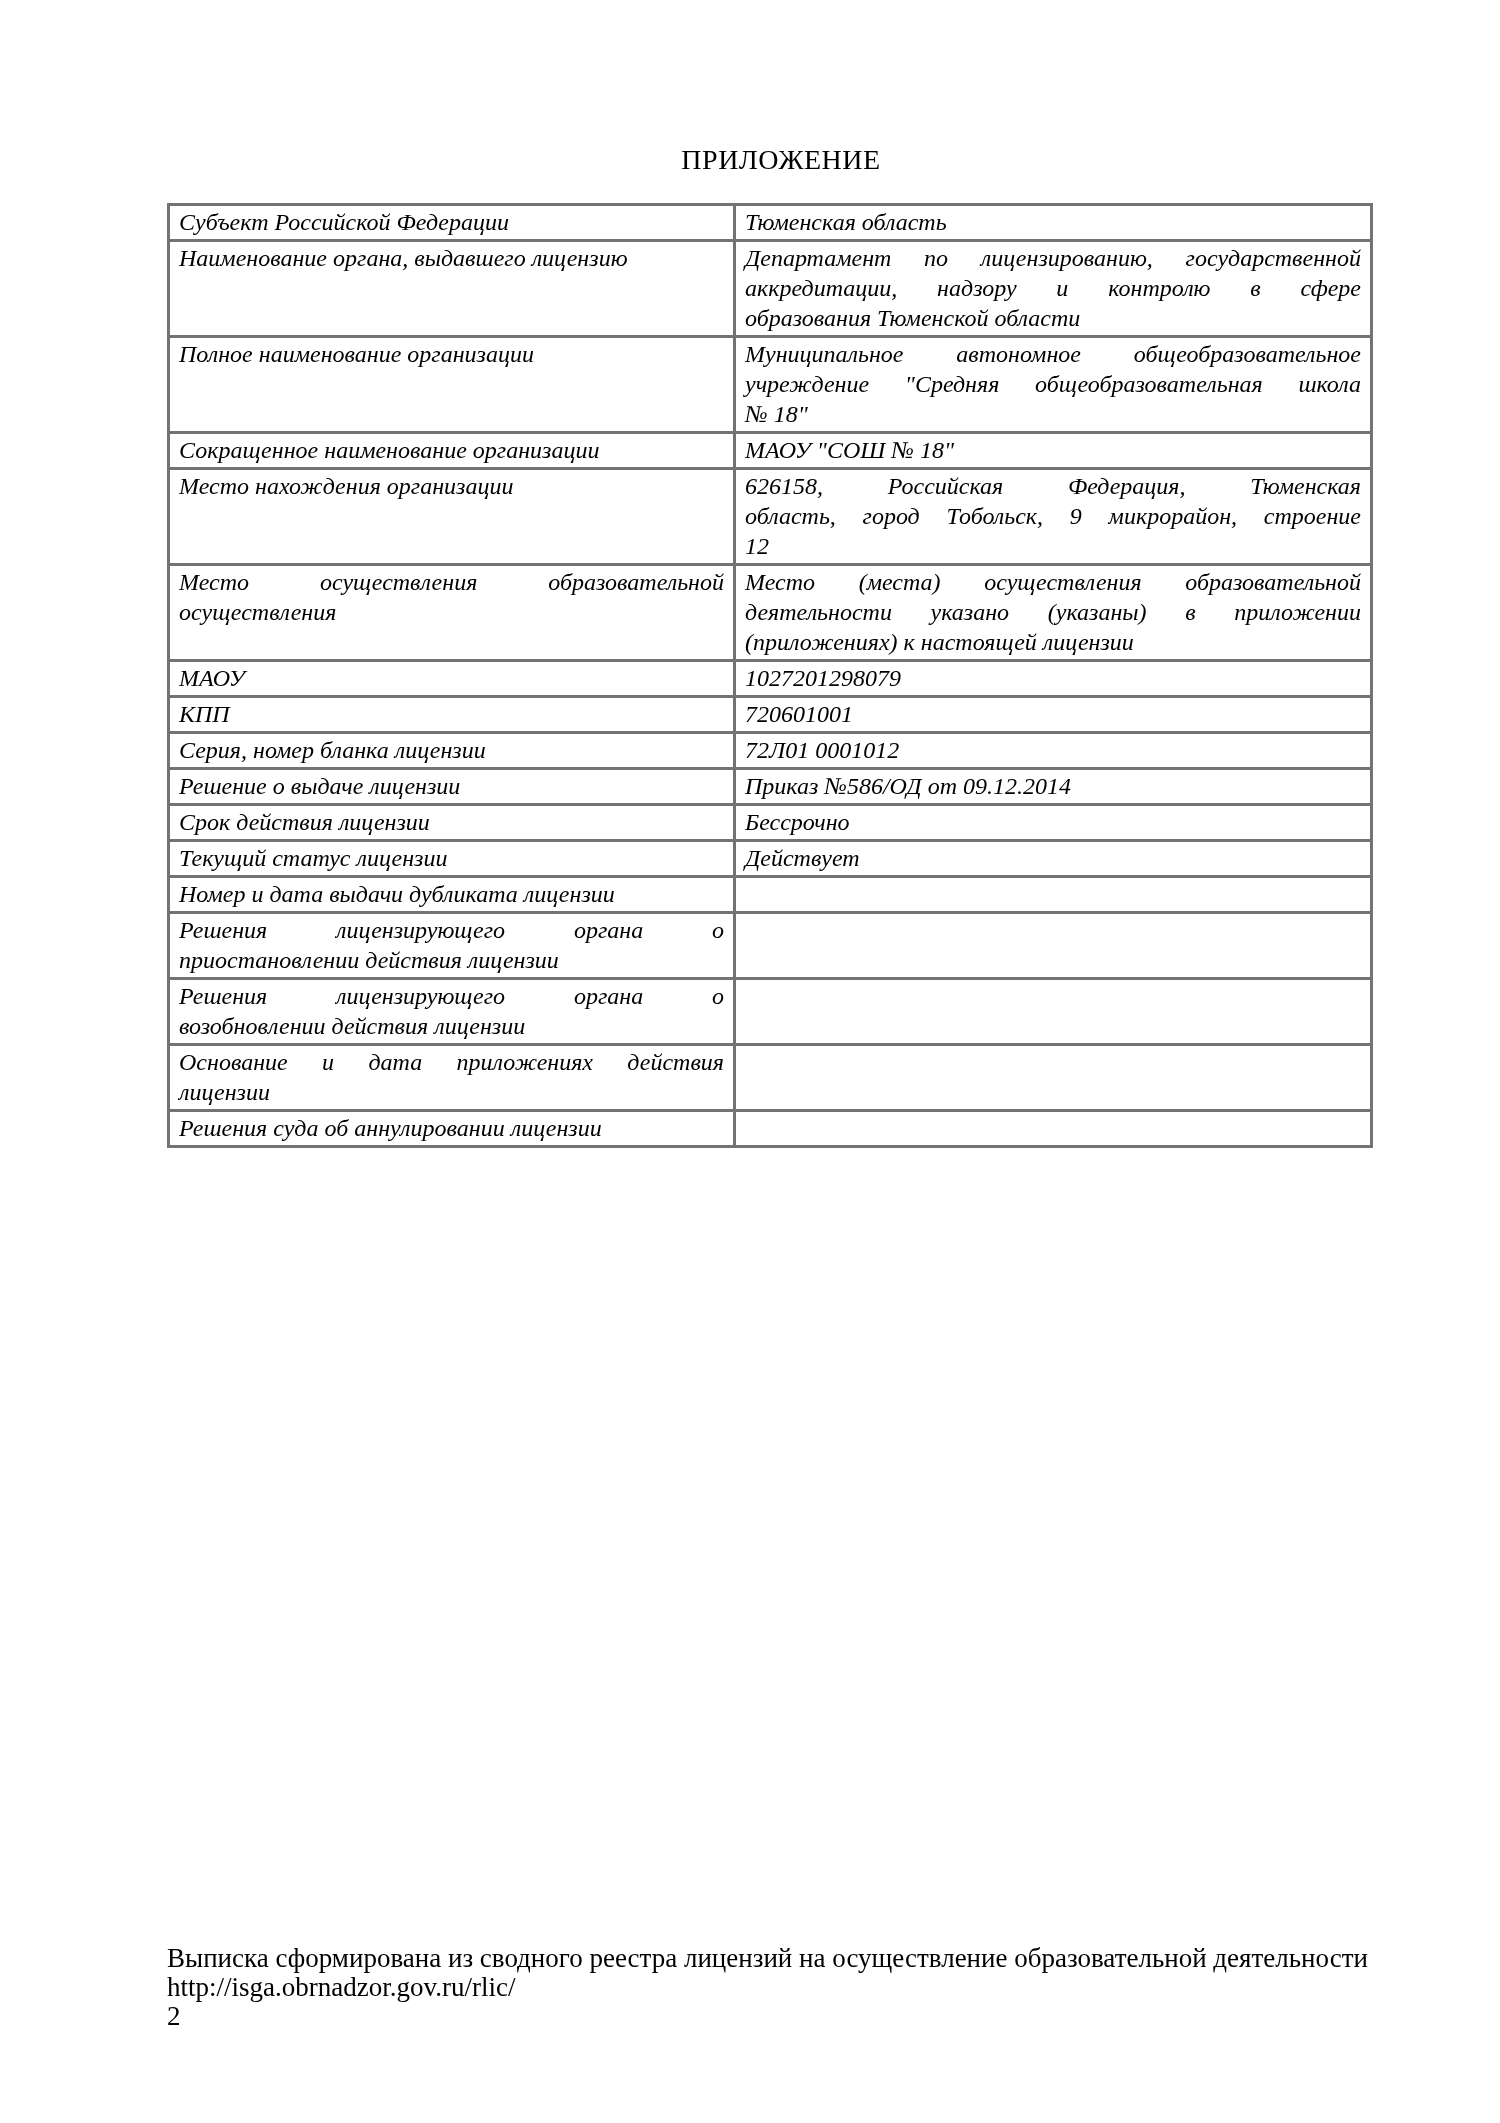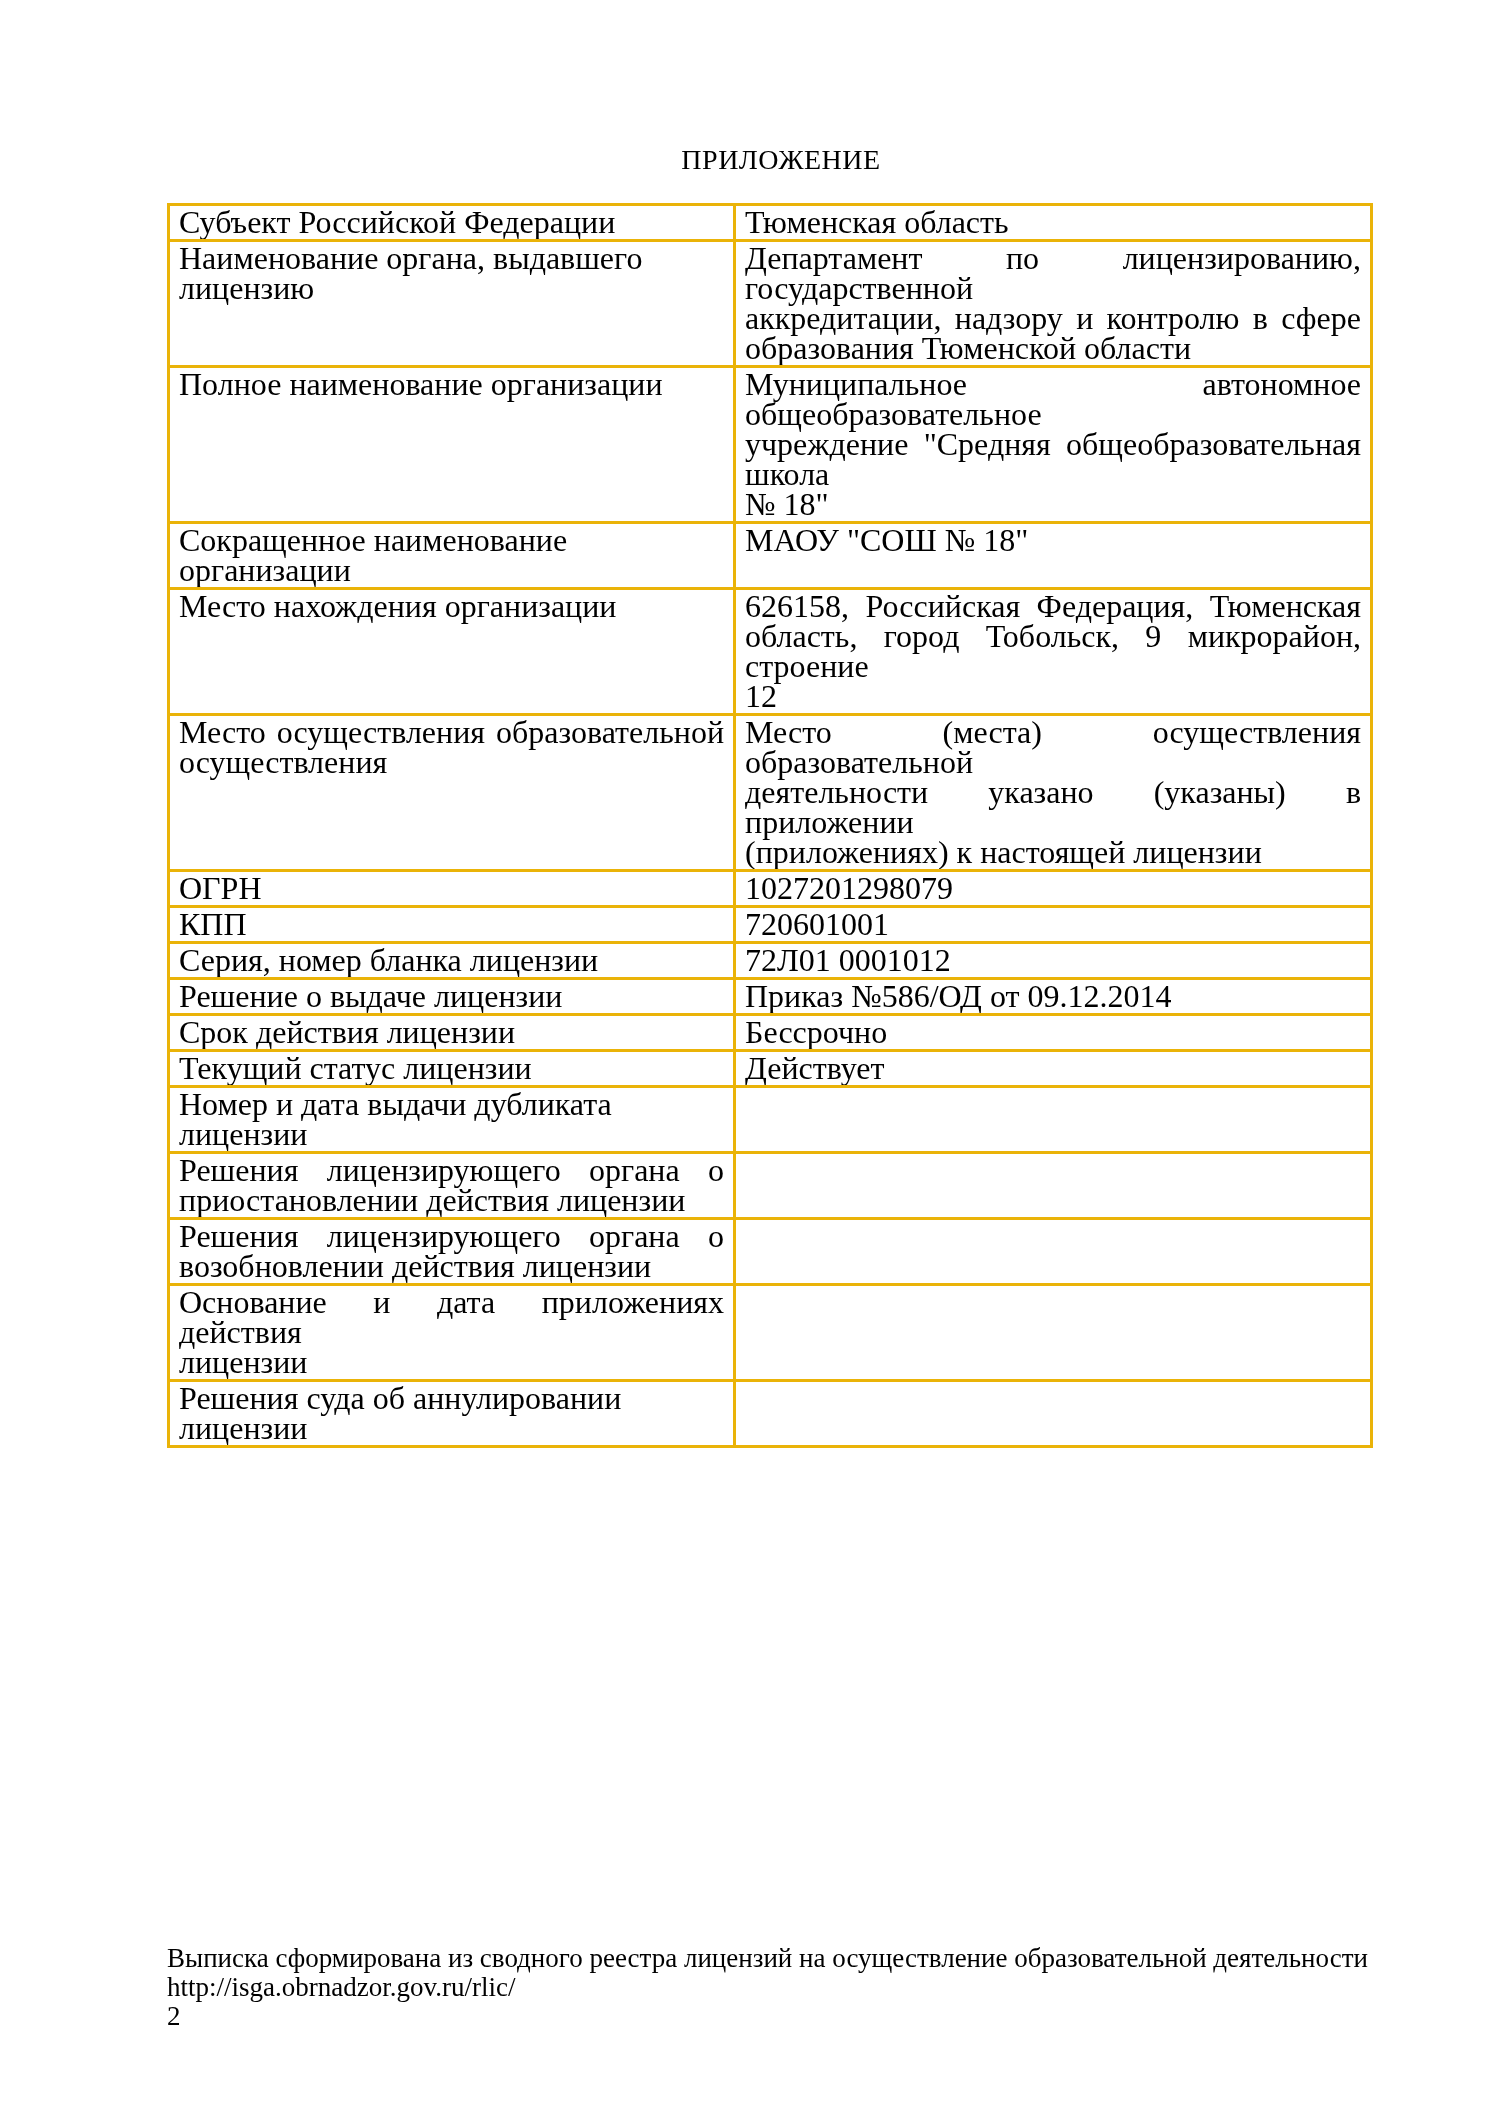--- a/index.html
+++ b/index.html
@@ -27,26 +27,27 @@
   table.license-table {
     position: absolute;
     left: 167px;
     top: 203px;
     width: 1203px;
     border-collapse: collapse;
     table-layout: fixed;
     border: 3px solid #000000;
   }
   table.license-table td {
-    border: 3px solid #eab308;
+    border: 3px solid #737373;
     vertical-align: top;
     padding: 1px 9px 2px 9px;
-    font-size: 32px;
+    font-size: 24px;
     line-height: 30px;
     overflow: hidden;
+    font-style: italic;
   }
   .jl {           
     text-align: justify;
     text-align-last: justify;
   }
   .ll {           
     text-align: left;
     text-align-last: left;
   }
   .page-footer {
@@ -122,21 +123,21 @@
           <div class="ll">осуществления</div>
         </td>
         <td>
           <div class="jl">Место (места) осуществления образовательной</div>
           <div class="jl">деятельности указано (указаны) в приложении</div>
           <div class="ll">(приложениях) к настоящей лицензии</div>
         </td>
       </tr>
       <tr>
         <td>
-          <div class="ll">ОГРН</div>
+          <div class="ll">МАОУ</div>
         </td>
         <td>
           <div class="ll">1027201298079</div>
         </td>
       </tr>
       <tr>
         <td>
           <div class="ll">КПП</div>
         </td>
         <td>

